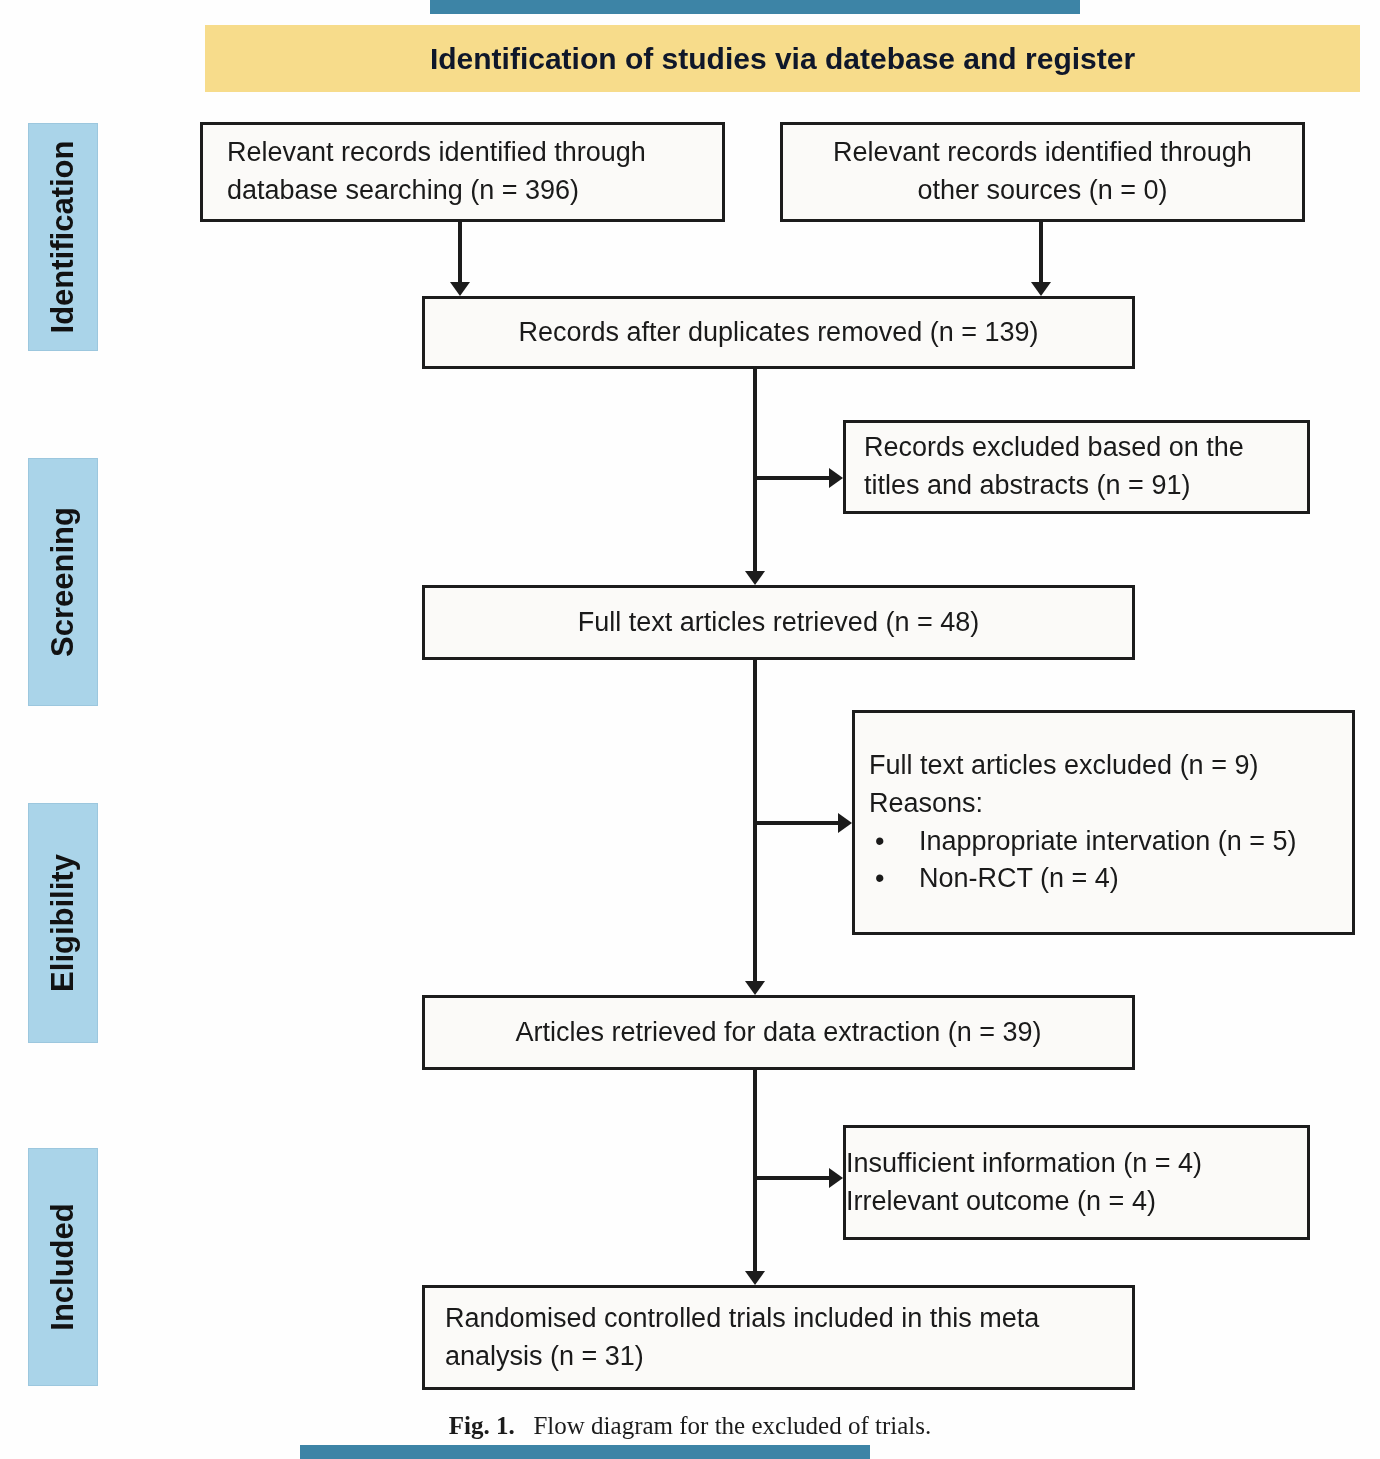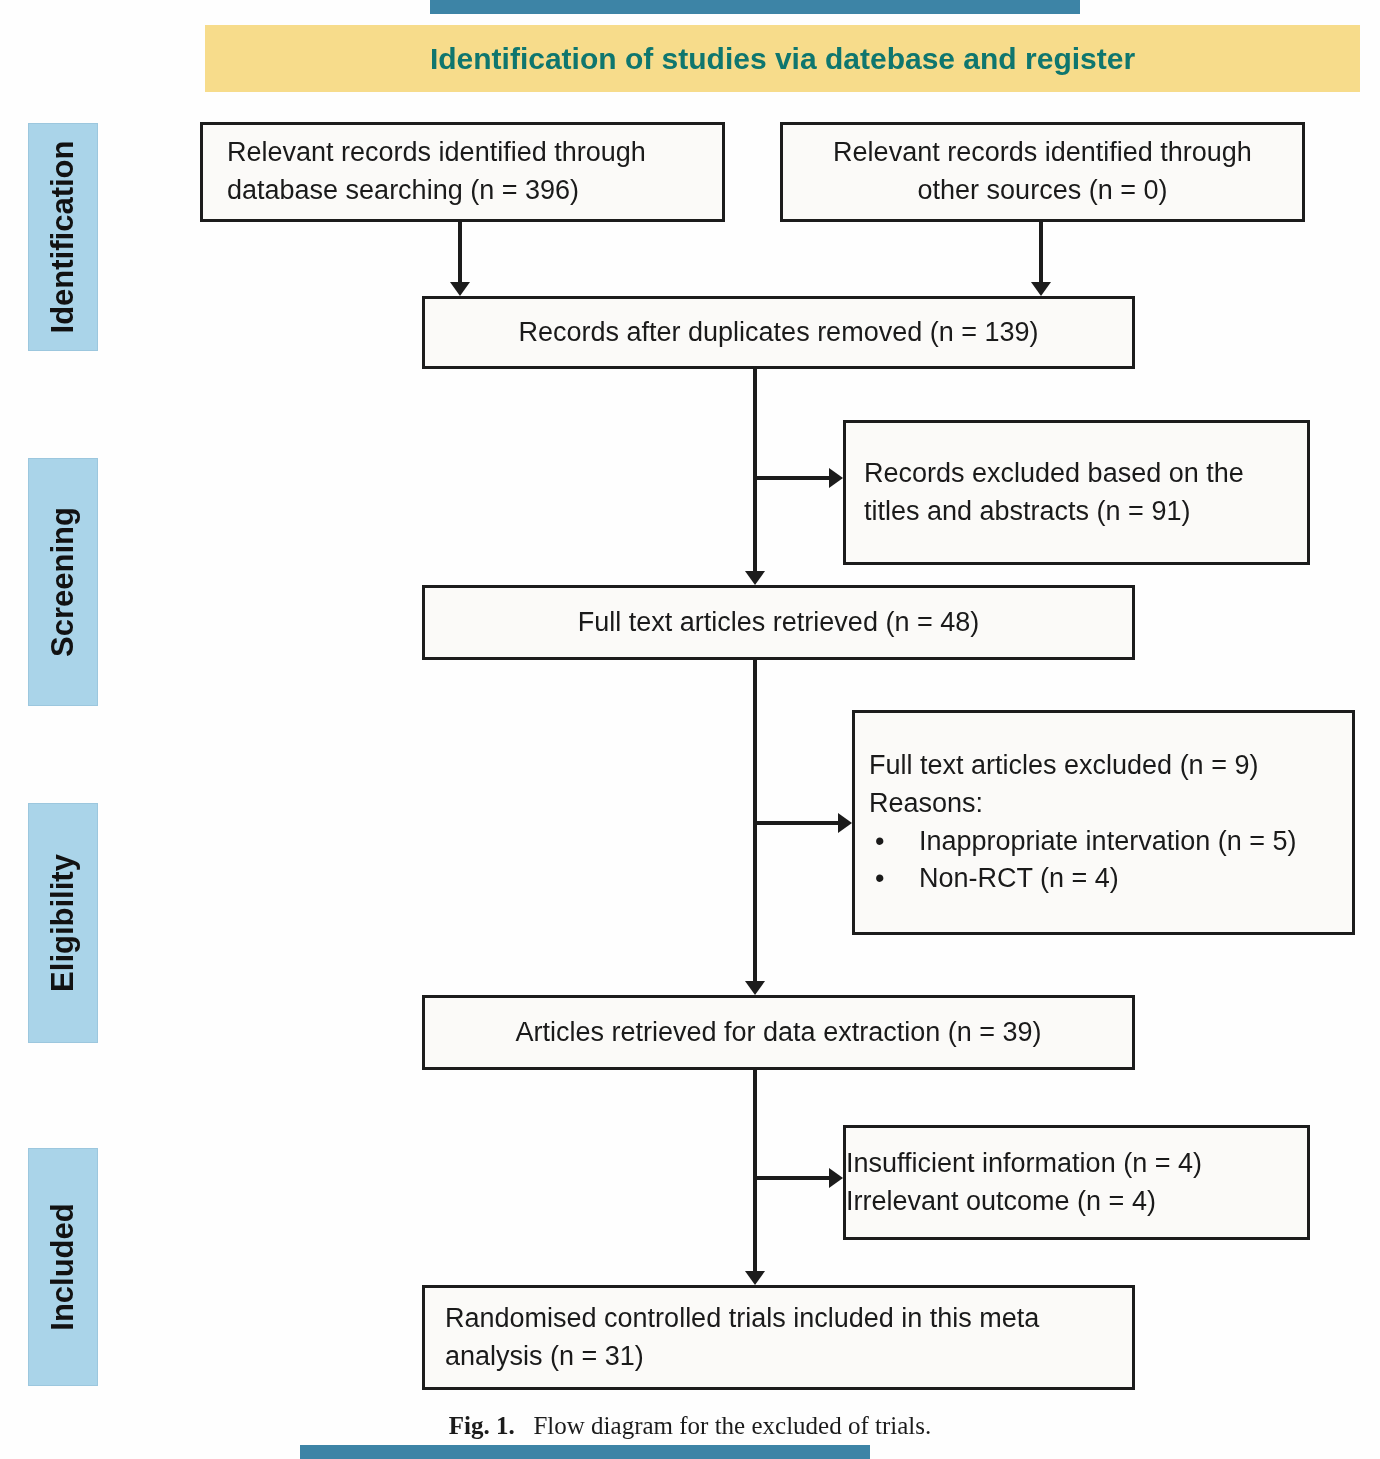--- a/index.html
+++ b/index.html
@@ -10,21 +10,21 @@
     font-family:"Liberation Sans", sans-serif;
   }
   .edge-strip { position:absolute; height:14px; background:#3d84a6; }
   .edge-strip.top { left:430px; top:0; width:650px; }
   .edge-strip.bottom { left:300px; top:1445px; width:570px; }
 
   .banner {
     position:absolute; left:205px; top:25px; width:1155px; height:67px;
     background:#f7dc8b; display:flex; align-items:center; justify-content:center;
   }
-  .banner .title { font-size:30px; font-weight:bold; color:#0f766e; }
+  .banner .title { font-size:30px; font-weight:bold; color:#0f172a; }
 
   .stage {
     position:absolute; left:28px; width:70px;
     background:#aad4e9; border:1px solid #9cc7de;
     display:flex; align-items:center; justify-content:center;
   }
   .stage span {
     transform:rotate(-90deg); white-space:nowrap;
     font-size:31px; font-weight:bold; color:#121212;
   }
@@ -36,21 +36,21 @@
   .box {
     position:absolute; border:3px solid #1c1c1c; background:#fbfaf8;
     display:flex; flex-direction:column; justify-content:center;
     font-size:27px; color:#1a1a1a; line-height:1.4;
   }
   .box .ln { white-space:nowrap; }
   .box.center { align-items:center; text-align:center; }
   .box.b1 { left:200px; top:122px; width:525px; height:100px; padding-left:24px; }
   .box.b2 { left:780px; top:122px; width:525px; height:100px; }
   .box.b3 { left:422px; top:296px; width:713px; height:73px; }
-  .box.b4 { left:843px; top:420px; width:467px; height:145px; padding-left:18px; }
+  .box.b4 { left:843px; top:420px; width:467px; height:94px; padding-left:18px; }
   .box.b5 { left:422px; top:585px; width:713px; height:75px;text-align:right; }
   .box.b6 { left:852px; top:710px; width:503px; height:225px; padding-left:14px; }
   .box.b7 { left:422px; top:995px; width:713px; height:75px; }
   .box.b8 { left:843px; top:1125px; width:467px; height:115px; }
   .box.b9 { left:422px; top:1285px; width:713px; height:105px; padding-left:20px; }
 
   .bullet-row { display:flex; }
   .bullet-row .marker { width:50px; padding-left:6px; }
 
   .vline { position:absolute; width:4px; background:#1c1c1c; }

